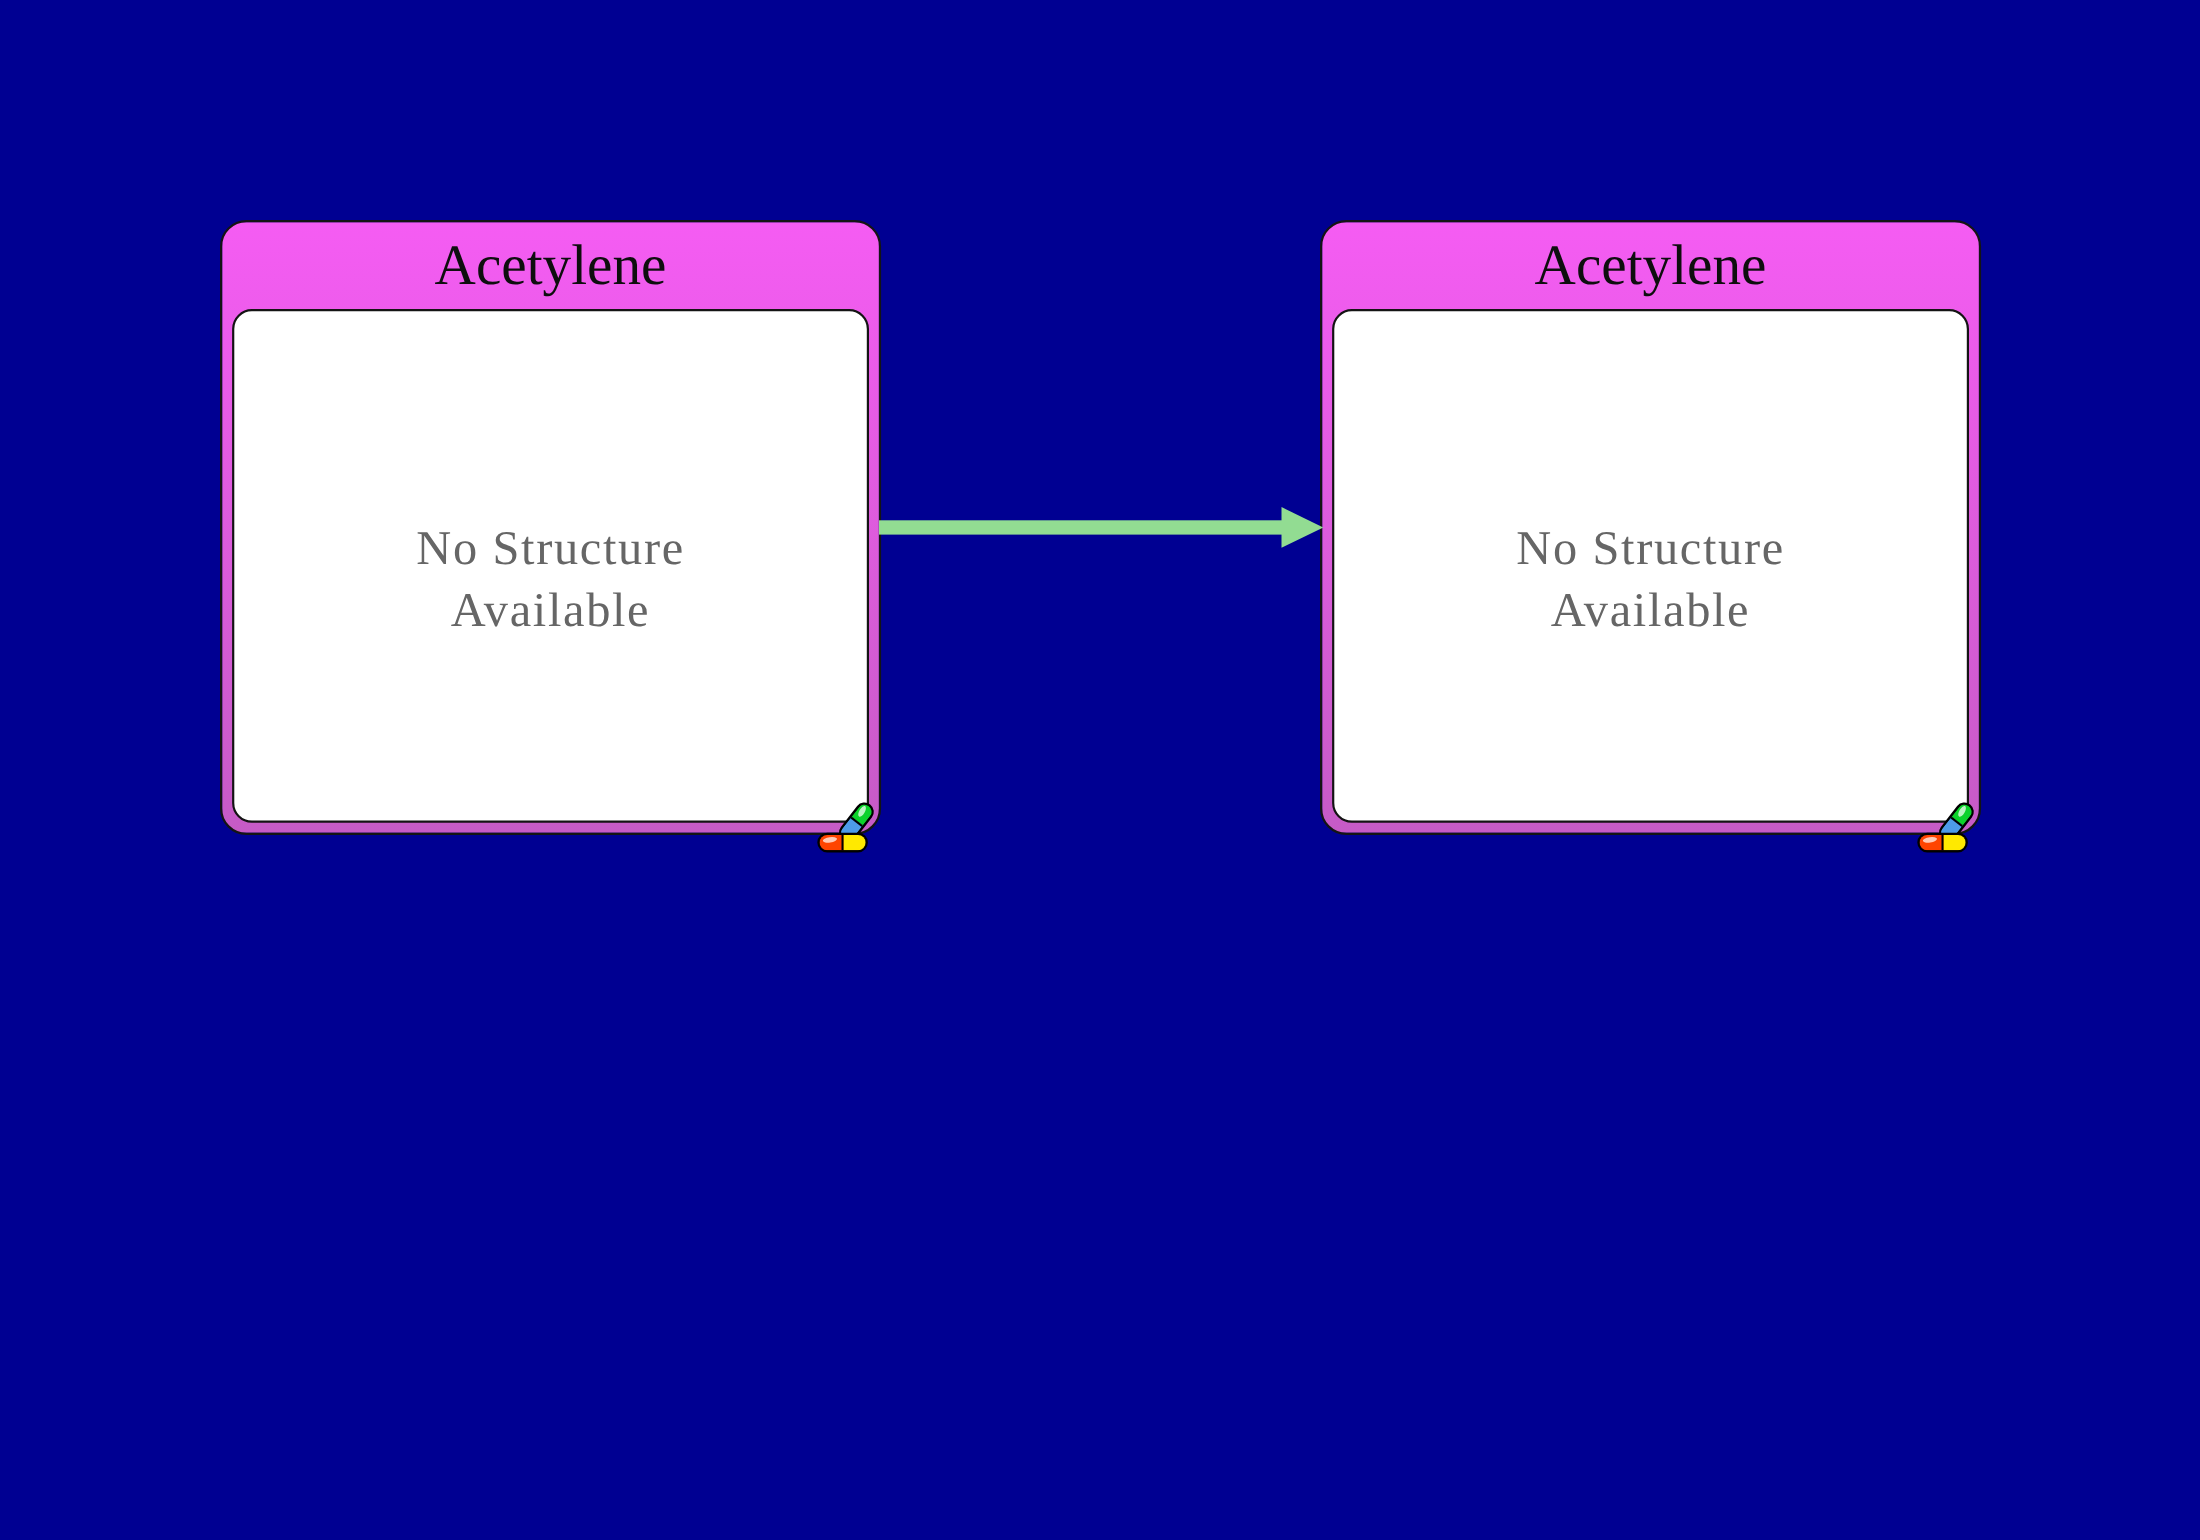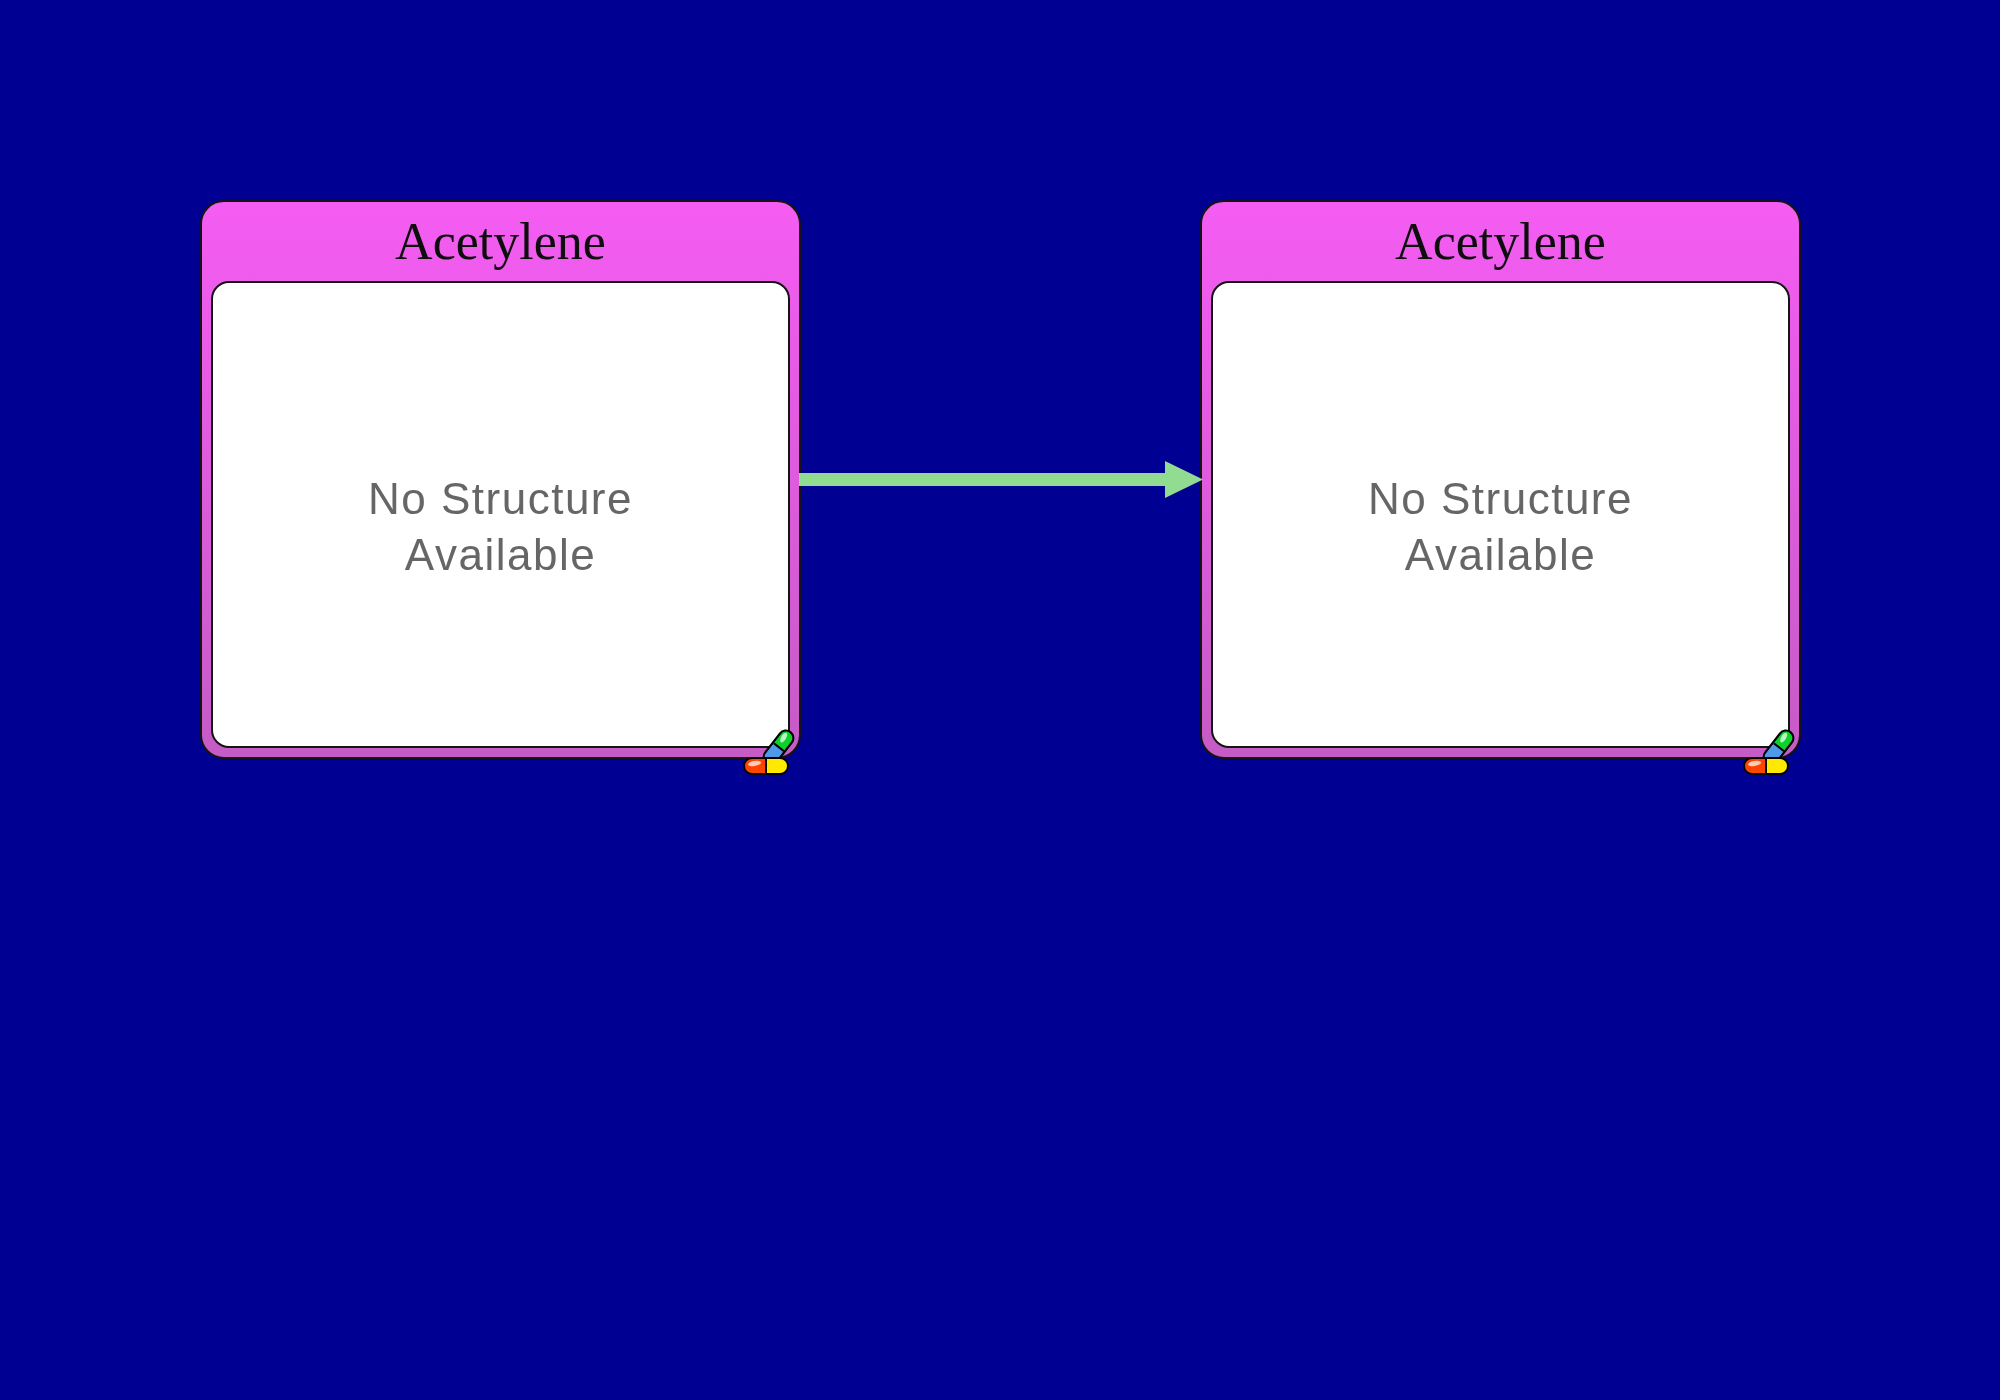--- a/index.html
+++ b/index.html
@@ -54,20 +54,21 @@
   .node-body {
     position: absolute;
     left: 9px; right: 9px; top: 79px; bottom: 9px;
     background: var(--card-body-bg);
     border: 2px solid var(--card-border);
     border-radius: 18px;
     display: flex;
     align-items: center;
     justify-content: center;
     text-align: center;
+    font-family: Liberation Serif, serif;
   }
   .placeholder {
     display: inline-block;
     max-width: 380px;
     font-size: 44px;
     line-height: 1.26;
     letter-spacing: 1.5px;
     color: var(--placeholder-color);
     transform: translateY(12px);
   }

